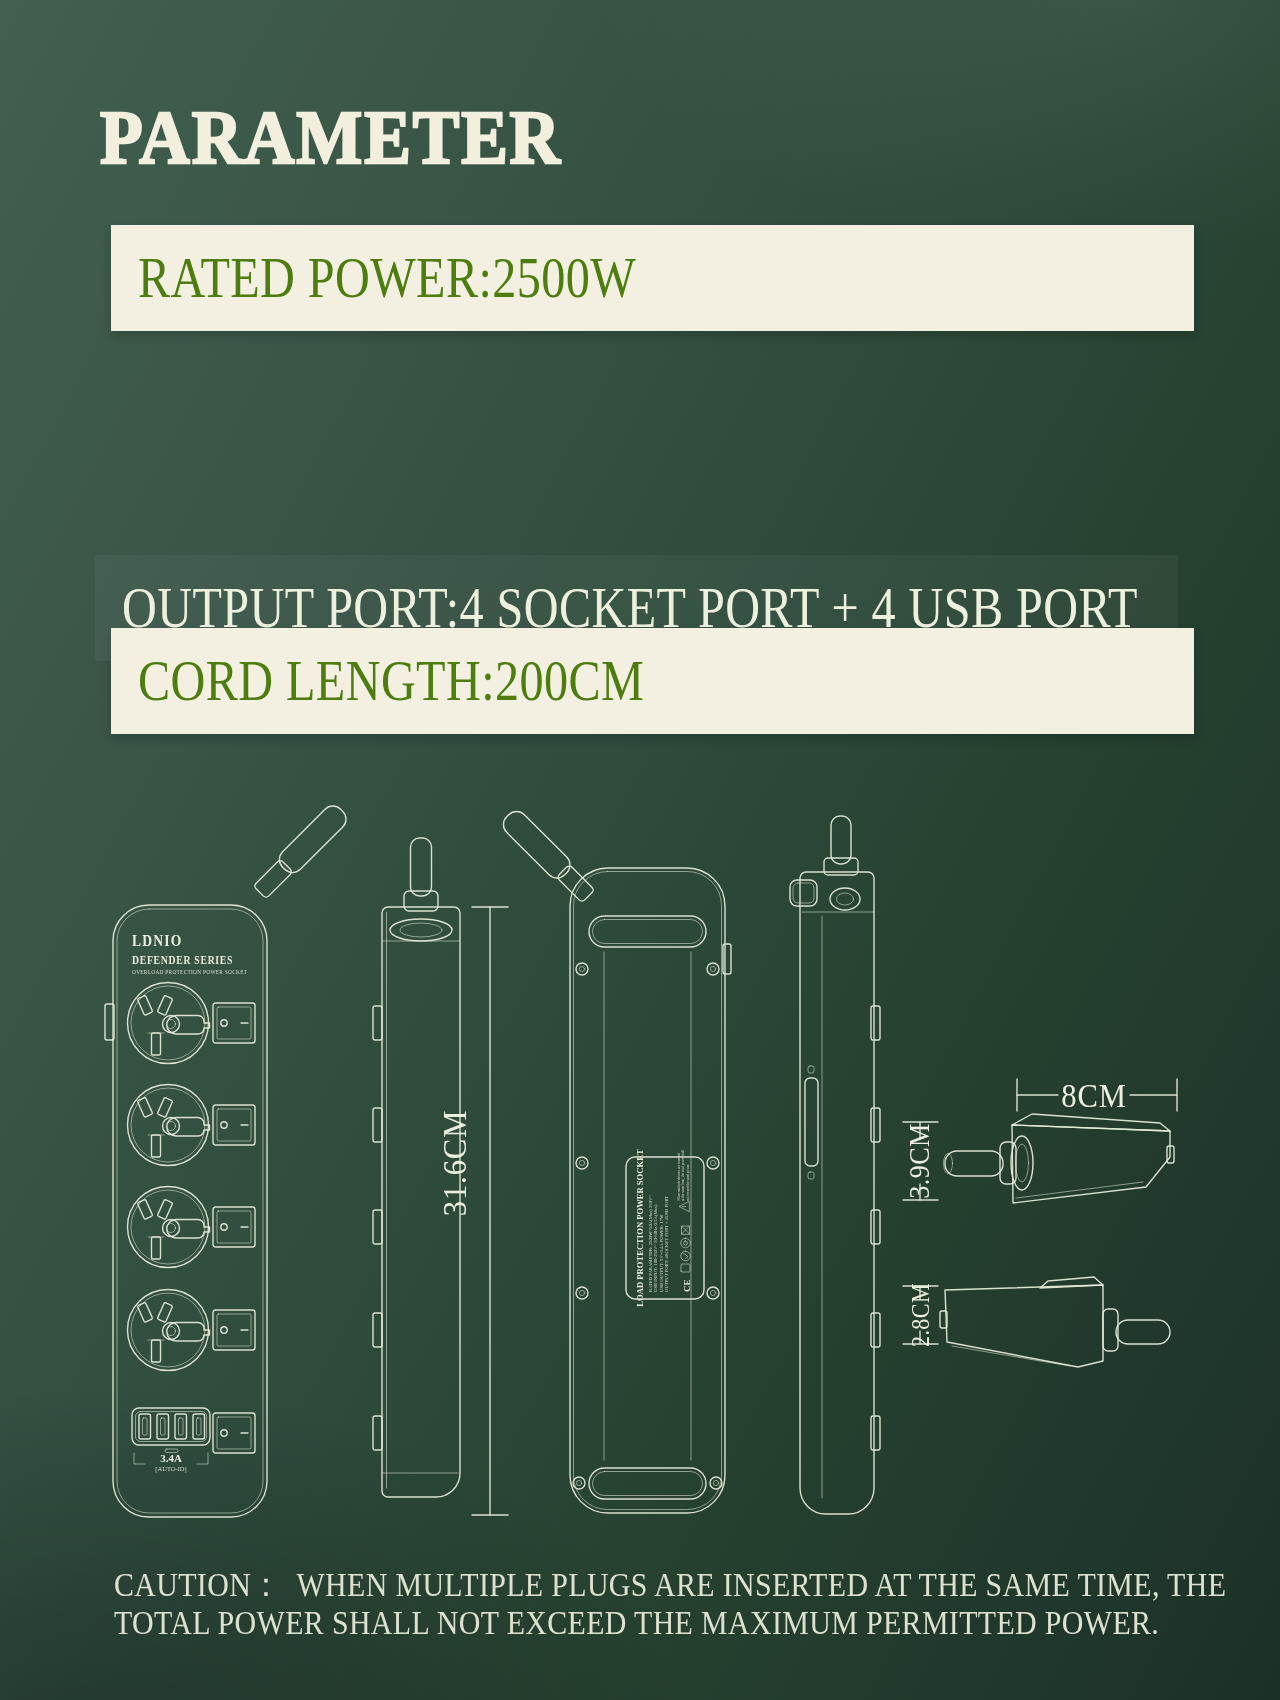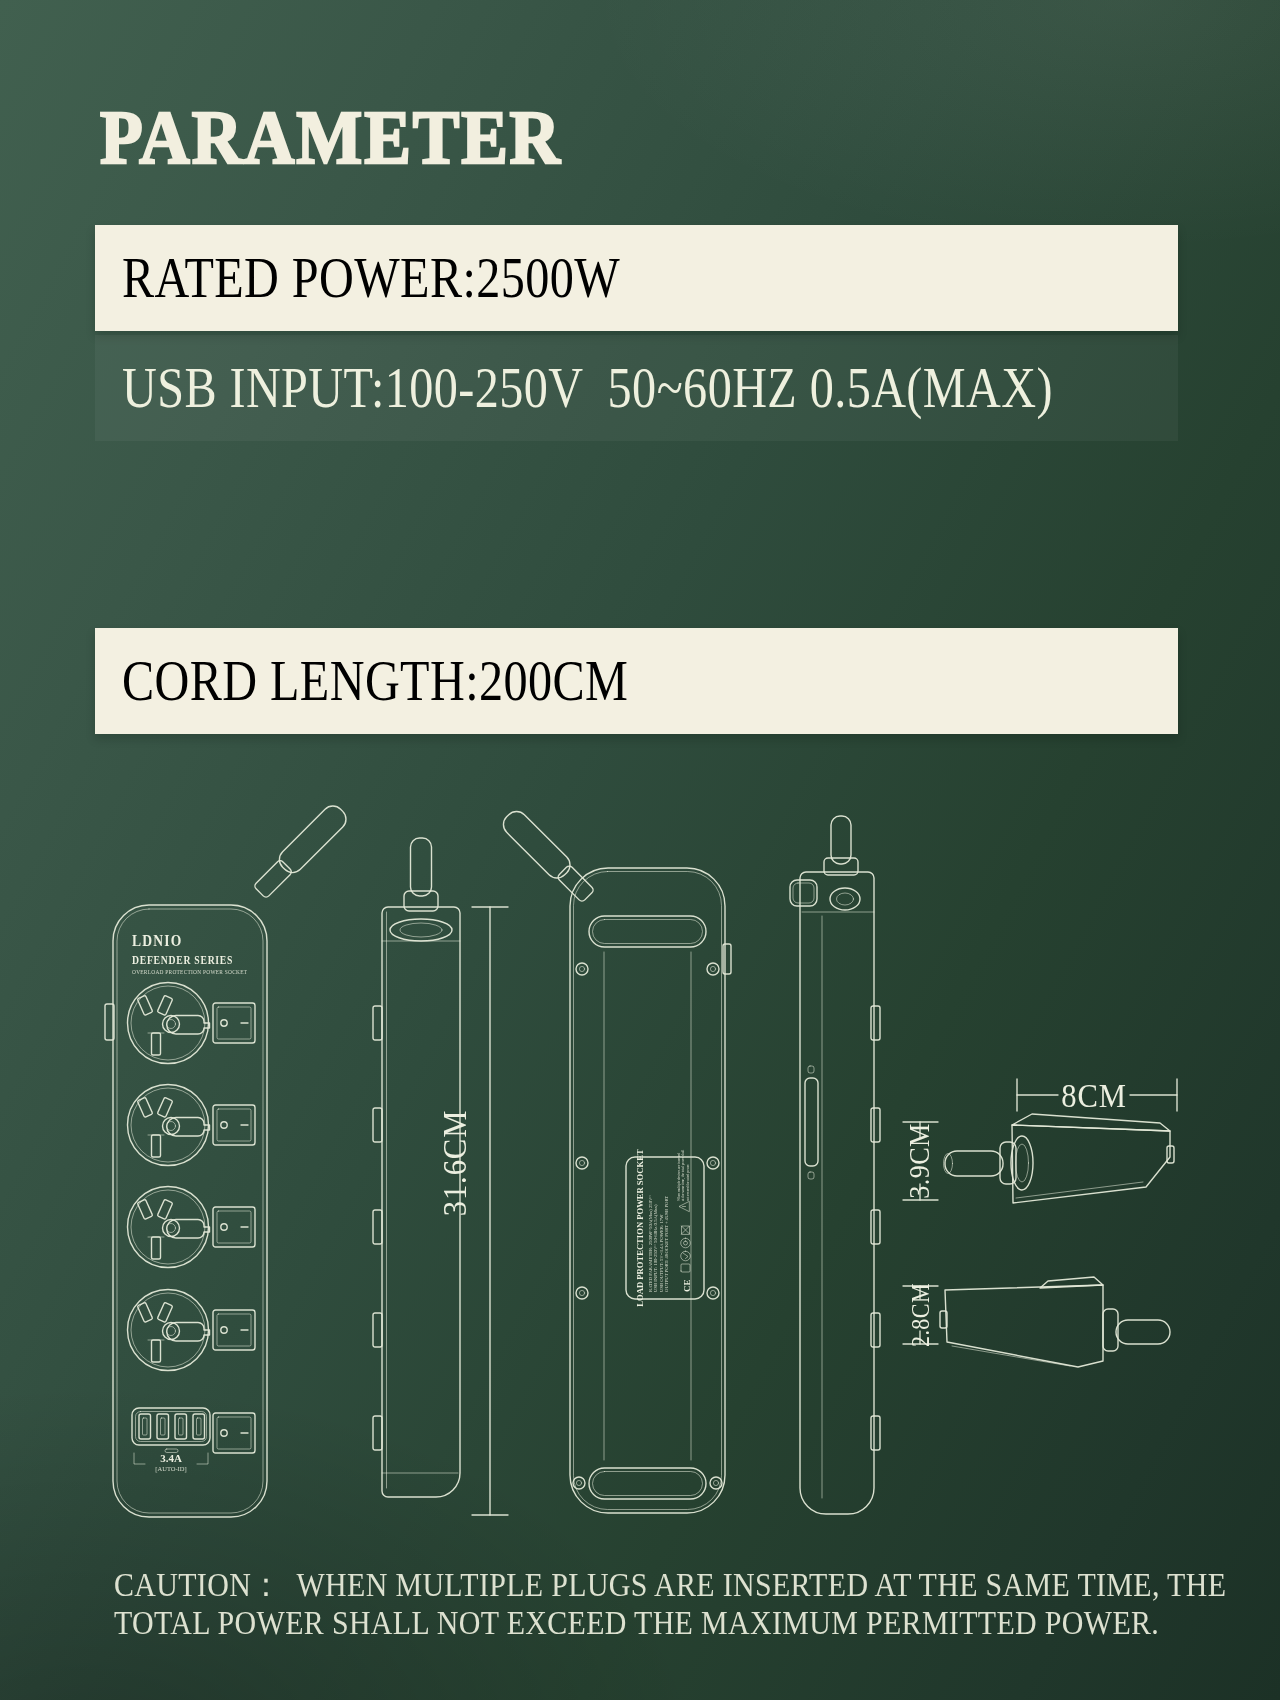--- a/index.html
+++ b/index.html
@@ -7,21 +7,21 @@
     font-family:Liberation Serif, serif;
     background:linear-gradient(118deg,#41604f 0%,#3a5748 20%,#2f4c3d 45%,#264130 68%,#20372b 88%,#1c3126 100%);}
   .page::before{content:"";position:absolute;inset:0;pointer-events:none;
     background:radial-gradient(900px 420px at 88% 0%,rgba(233,240,225,.07),rgba(0,0,0,0) 60%),
                radial-gradient(1100px 700px at 8% 104%,rgba(0,0,0,.28),rgba(0,0,0,0) 55%);}
   .title{position:absolute;left:100px;top:99px;line-height:1;font-size:76px;font-weight:bold;
     color:#f2efdf;-webkit-text-stroke:2.5px #f2efdf;letter-spacing:2px;
     transform:scaleX(.92);transform-origin:left top;white-space:pre;}
   .spec{position:absolute;left:95px;width:1083px;height:106px;display:flex;align-items:center;
     padding-left:27px;box-sizing:border-box;}
-  .spec.cream{background:#f3f0e1;color:#000000;box-shadow:0 5px 9px rgba(8,18,12,.18);}
+  .spec.cream{background:#f3f0e1;color:#4d7c0f;box-shadow:0 5px 9px rgba(8,18,12,.18);margin-left:16px;}
   .spec.dark{background:rgba(236,243,227,.05);color:#eef0de;}
   .spec span{font-size:56px;letter-spacing:.5px;transform:scaleX(.86);transform-origin:left center;
     white-space:pre;font-weight:400;line-height:1;}
   .caution{position:absolute;left:114px;top:1566px;color:#dde1d0;}
   .caution div{font-size:34px;line-height:38px;letter-spacing:.4px;transform:scaleX(.88);
     transform-origin:left top;white-space:pre;}
   svg.draw{position:absolute;left:0;top:0;}
   .ln{fill:none;stroke:#e4e9d8;stroke-width:1.4;stroke-linecap:round;stroke-linejoin:round;opacity:.95}
   .ln2{fill:none;stroke:#e4e9d8;stroke-width:1;stroke-linecap:round;stroke-linejoin:round;opacity:.55}
   .t{fill:#ecefe0;}
@@ -30,22 +30,22 @@
 </head>
 <body>
 
 <div class="page">
 
   <div class="title">PARAMETER</div>
 
   <div class="spec cream" style="top:225px">
     <span>RATED POWER:2500W</span>
   </div>
-  <div class="spec dark" style="top:335px">
-    <span>USB INPUT:100-250V  50~60HZ 0.5A(MAX)</span>
+  <div class="spec dark" style="top:555px">
+    <span>OUTPUT PORT:4 SOCKET PORT + 4 USB PORT</span>
   </div>
   <div class="spec cream" style="top:628px">
     <span>CORD LENGTH:200CM</span>
   </div>
 
   <svg class="draw" width="1280" height="1700" viewBox="0 0 1280 1700">
     <defs>
       <g id="socket">
         <circle class="ln" r="40.5"></circle>
         <circle class="ln2" r="37"></circle>

